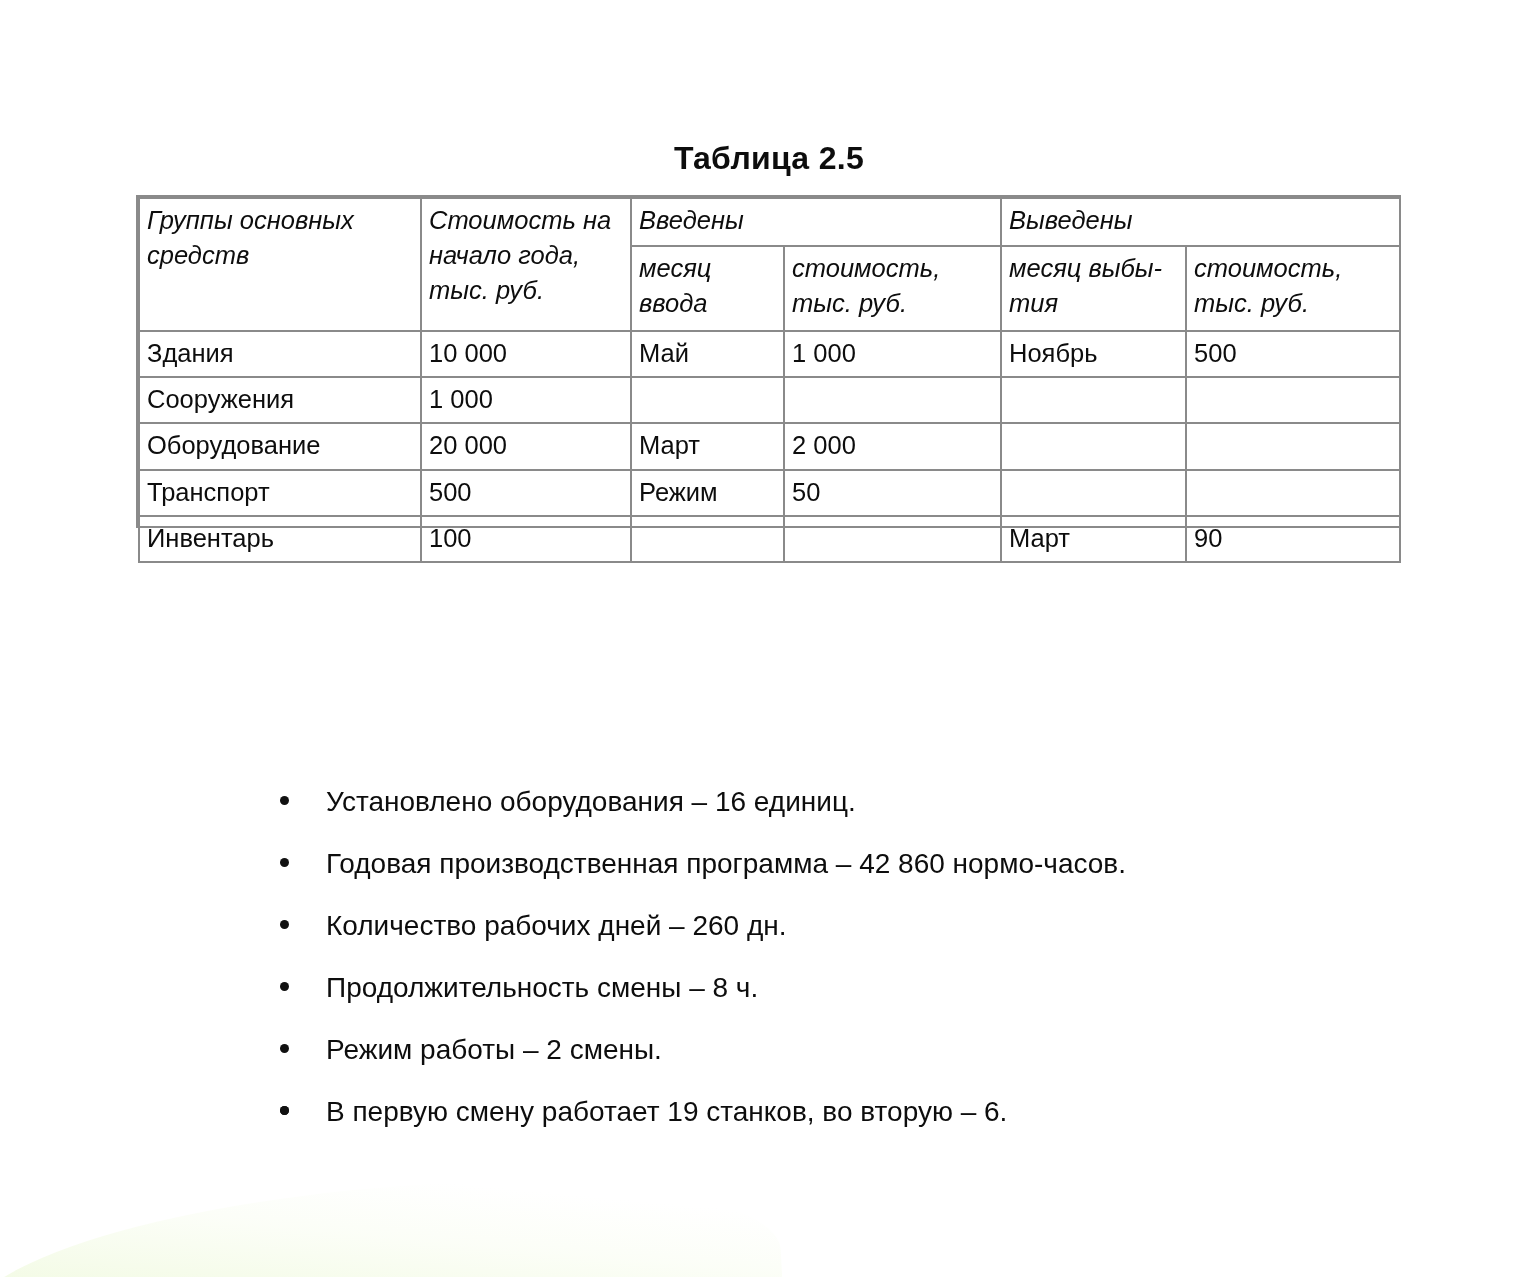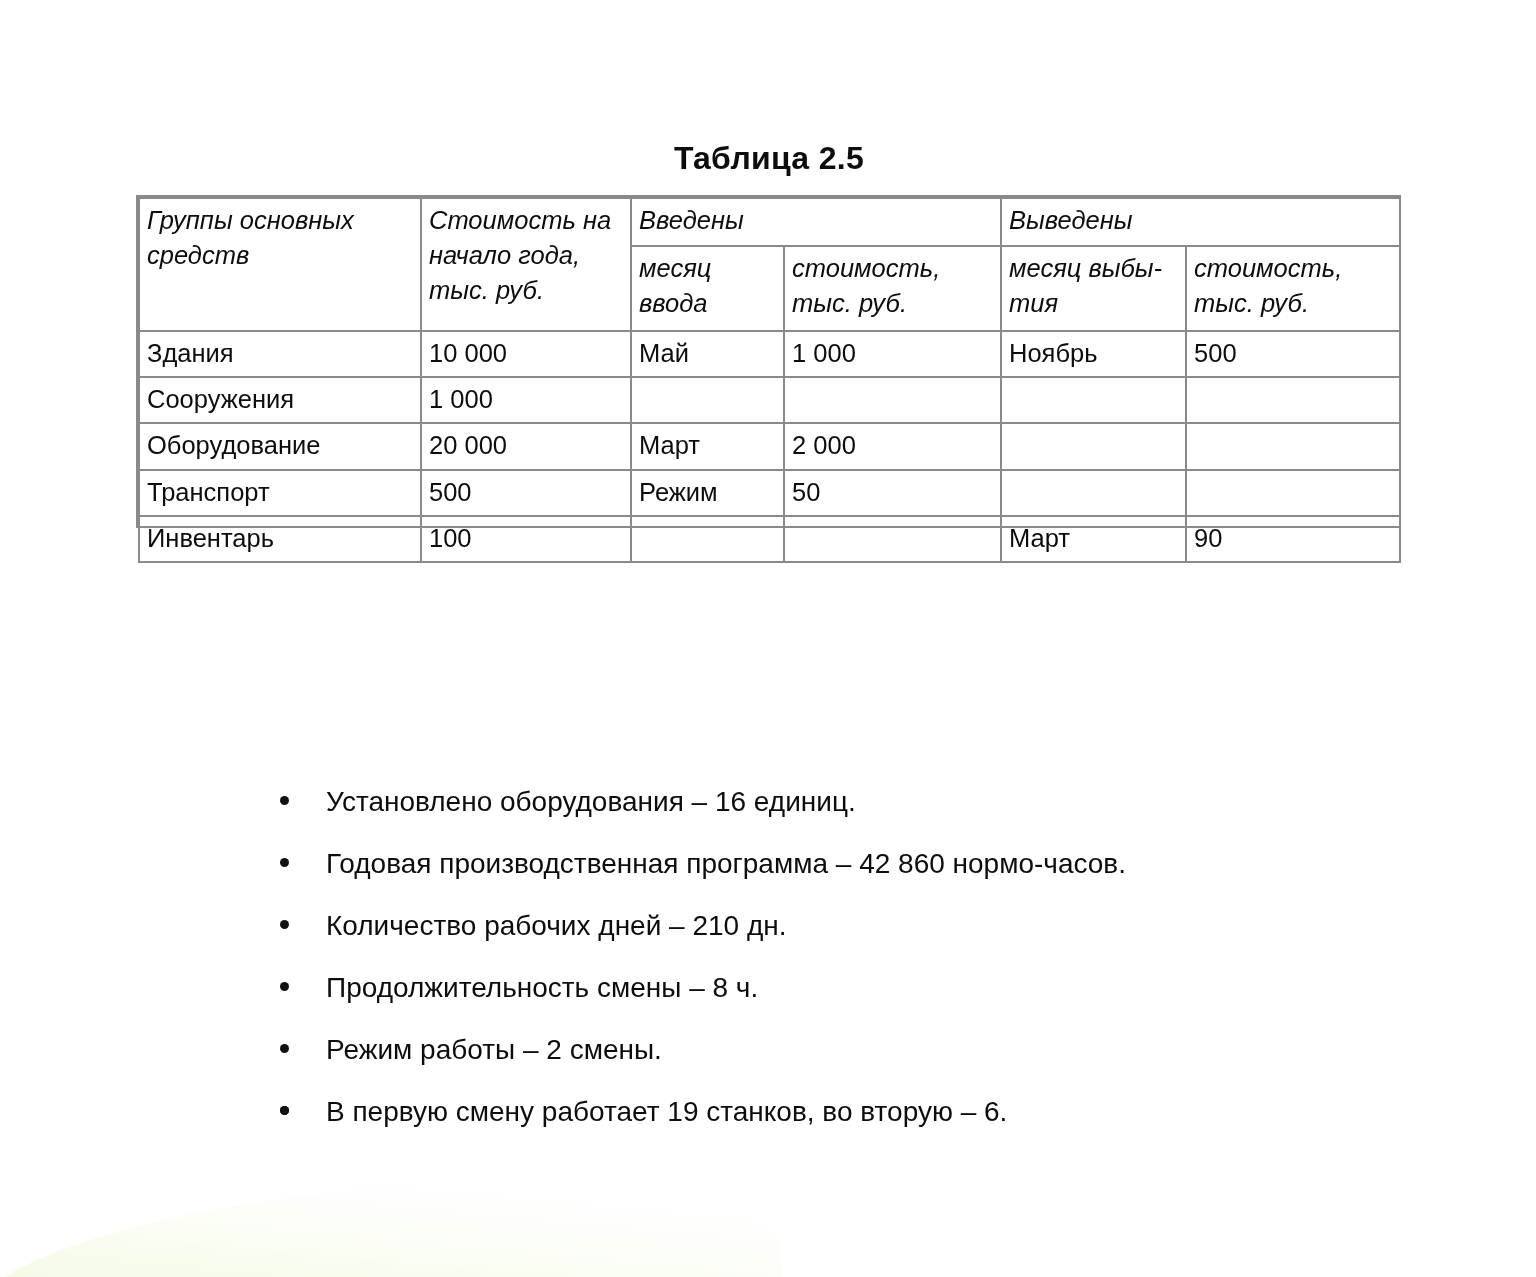--- a/index.html
+++ b/index.html
@@ -223,20 +223,20 @@
         <td>90</td>
       </tr>
     </tbody>
   </table>
   <div class="table-wrap"></div>
 
 
   <ul class="conditions-list">
     <li><span class="bullet-dot"></span><span>Установлено оборудования – 16 единиц.</span></li>
     <li><span class="bullet-dot"></span><span>Годовая производственная программа – 42 860 нормо-часов.</span></li>
-    <li><span class="bullet-dot"></span><span>Количество рабочих дней – 210 дн.</span></li>
+    <li><span class="bullet-dot"></span><span>Количество рабочих дней – 260 дн.</span></li>
     <li><span class="bullet-dot"></span><span>Продолжительность смены – 8 ч.</span></li>
     <li><span class="bullet-dot"></span><span>Режим работы – 2 смены.</span></li>
     <li><span class="bullet-dot"></span></li>
     <li><span class="bullet-dot"></span><span>В первую смену работает 19 станков, во вторую – 6.</span></li>
   </ul>
 
 </div>
 
 </body></html>

